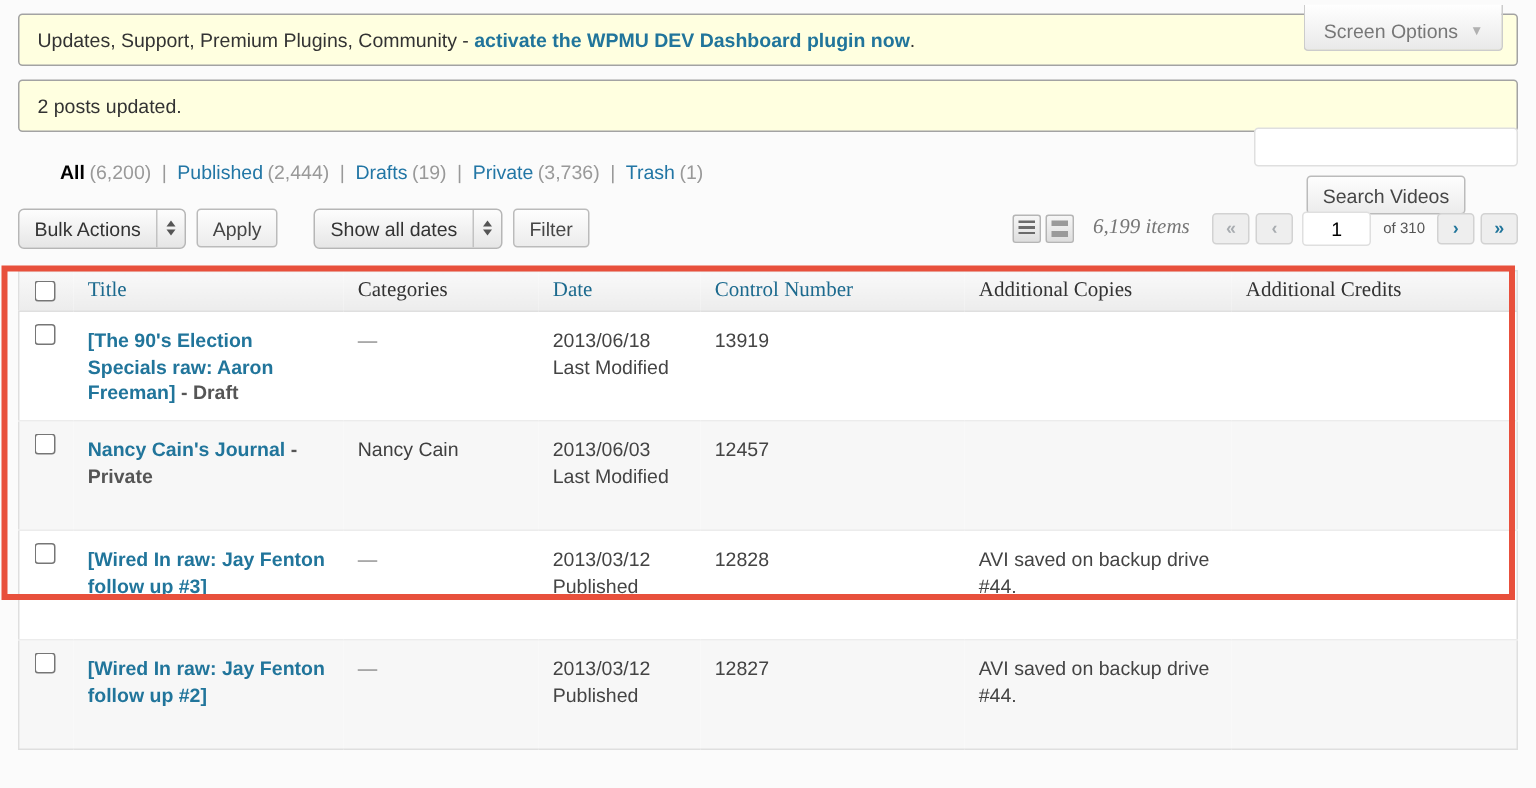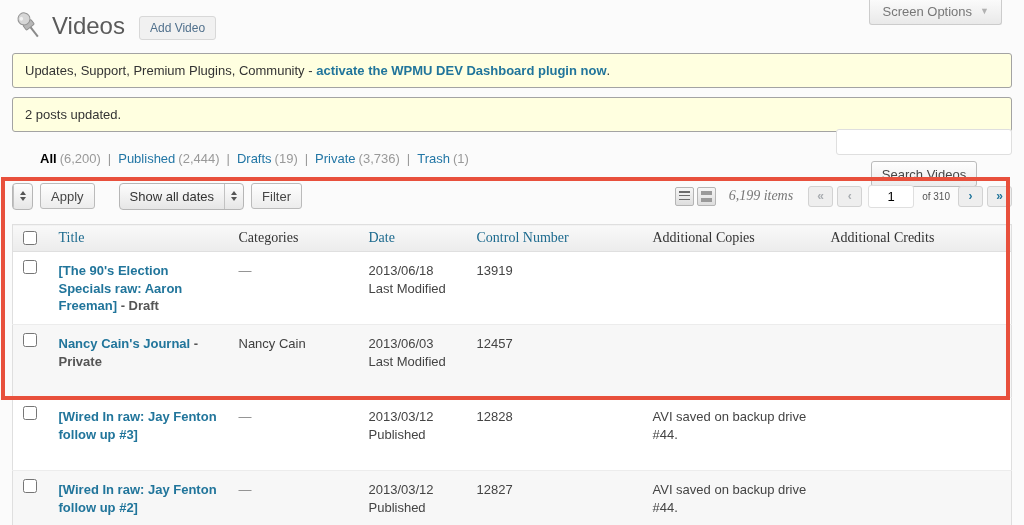--- a/index.html
+++ b/index.html
@@ -148,32 +148,20 @@
 </head>
 <body>
 
 <div class="wrap">
 
   <div class="screen-options">
     <span>Screen Options</span>
     <span class="arrow">▼</span>
   </div>
 
-  <div class="page-header">
-    <svg class="pushpin" viewBox="0 0 32 32">
-      <g transform="rotate(-38 16 14)">
-        <path d="M16 18 L16 30" stroke="#8a8a8a" stroke-width="2" fill="none"></path>
-        <rect x="11" y="12" width="10" height="6" rx="1" fill="#b7b7b7" stroke="#8f8f8f" stroke-width="1"></rect>
-        <circle cx="16" cy="7.5" r="6" fill="#d6d6d6" stroke="#939393" stroke-width="1"></circle>
-        <circle cx="14" cy="5.8" r="1.8" fill="#f2f2f2"></circle>
-      </g>
-    </svg>
-    <h1 class="page-title">Videos</h1>
-    <button class="add-new">Add Video</button>
-  </div>
 
   <div class="notice">
     <span>Updates, Support, Premium Plugins, Community - </span><a href="#">activate the WPMU DEV Dashboard plugin now</a><span>.</span>
   </div>
 
   <div class="notice">
     <span>2 posts updated.</span>
   </div>
 
   <div class="list-controls">
@@ -205,20 +193,21 @@
     </ul>
     <div class="search-box">
       <input type="text" value="" style="">
       <button class="button">Search Videos</button>
     </div>
   </div>
 
   <div class="tablenav">
     <div class="tablenav-left">
       <div class="select">
+        <span class="select-label">Bulk Actions</span>
         <span class="select-arrows">
             <i class="up"></i>
             <i class="dn"></i>
           </span>
       </div>
       <button class="button">Apply</button>
       <span class="gap-lg"></span>
       <div class="select">
         <span class="select-label">Show all dates</span>
         <span class="select-arrows">

